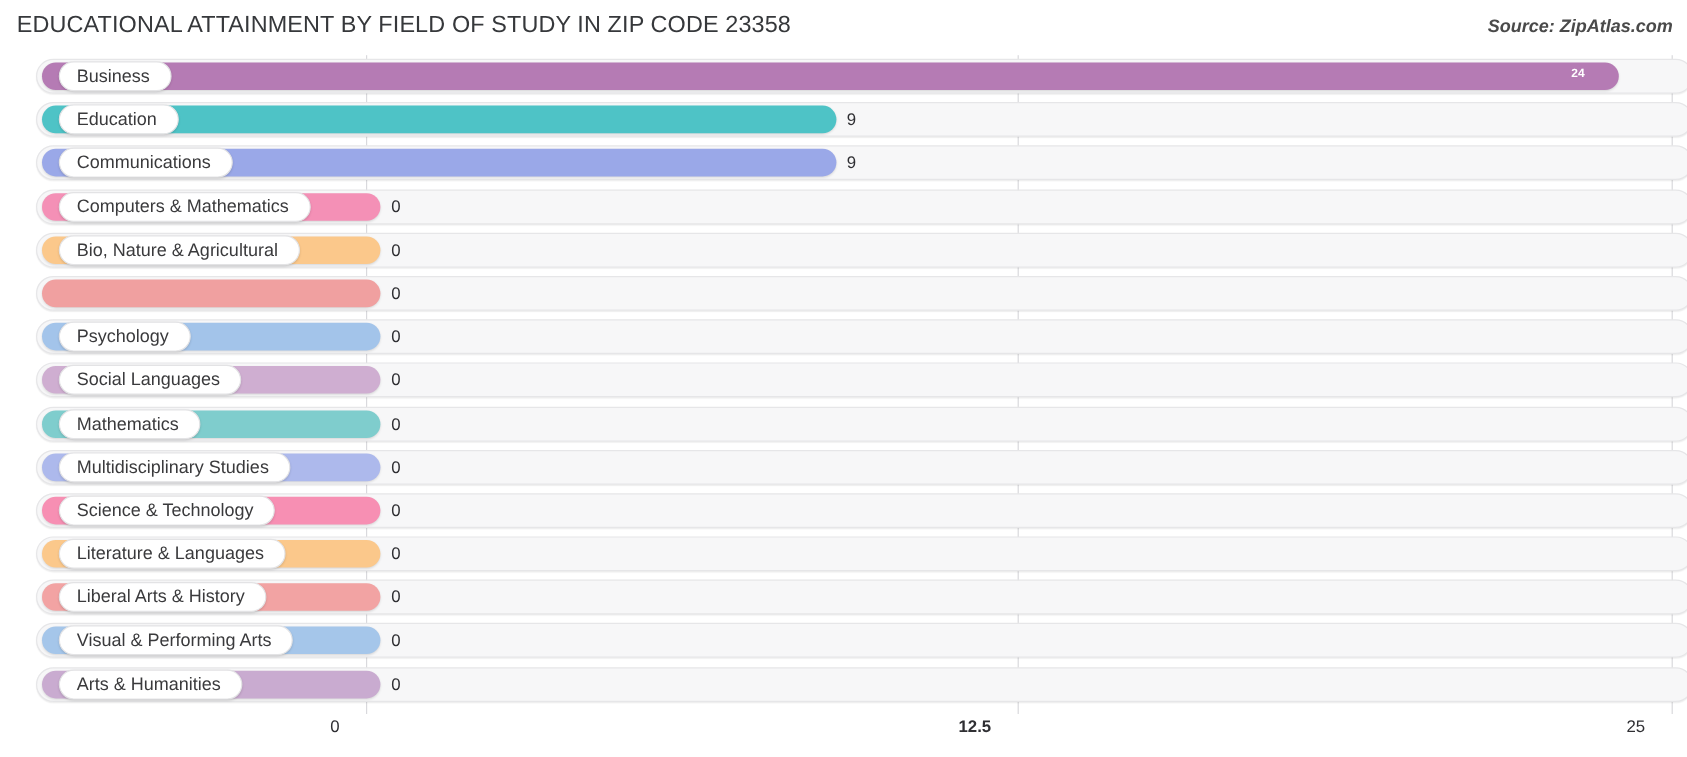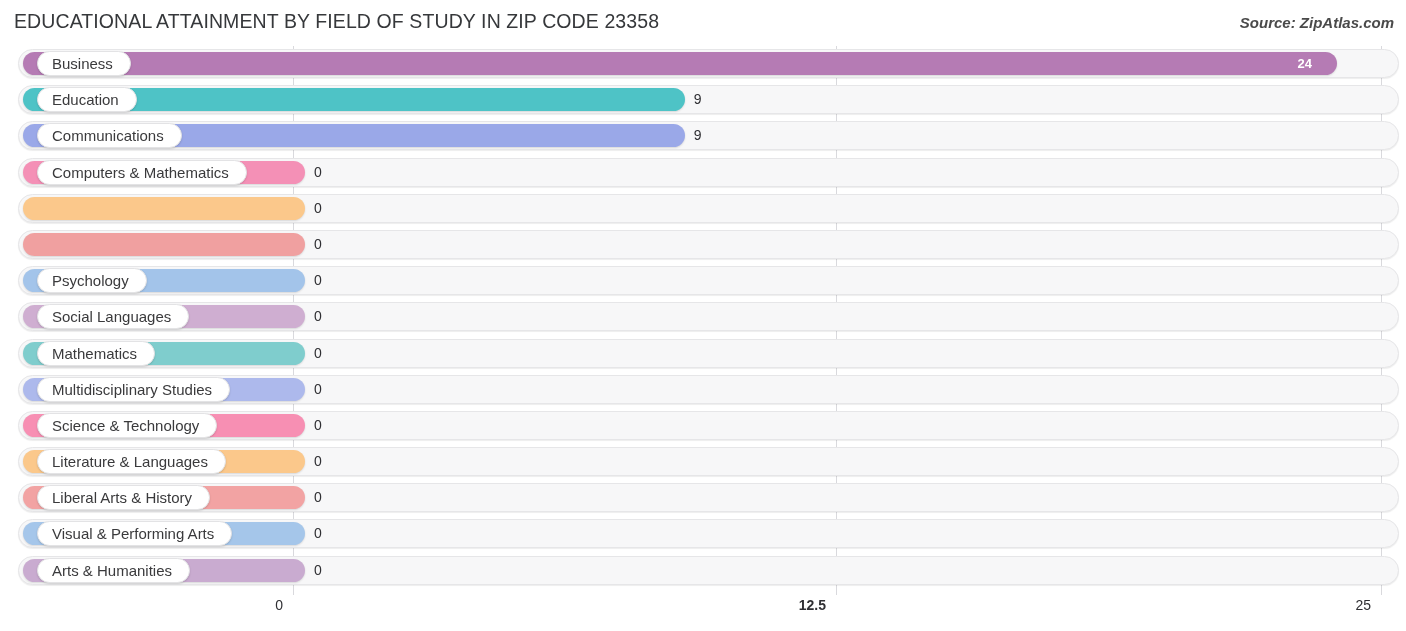--- a/index.html
+++ b/index.html
@@ -37,21 +37,21 @@
     font-size: 15px;
     font-style: italic;
     font-weight: bold;
     color: #4a4a4a;
     white-space: nowrap;
   }
 
   
   .plot {
     position: absolute;
-    left: 4px; top: 46px;
+    left: 16px; top: 46px;
     width: 1168px;
     height: 549px;
   }
   .gridlines {
     position: absolute;
     left: 0; top: 0;
     width: 1406px; height: 549px;
     pointer-events: none;
   }
   .gridline {
@@ -119,21 +119,21 @@
     position: absolute;
     top: 9px;
     font-size: 14px;
     color: #2f2f33;
     white-space: nowrap;
   }
   
   .value-in {
     position: absolute;
     top: 10px;
-    font-size: 13px;
+    font-size: 10px;
     font-weight: bold;
     color: #ffffff;
     white-space: nowrap;
   }
 
   
   .axis {
     position: absolute;
     left: 0; top: 595px;
     width: 1406px; height: 36px;
@@ -193,20 +193,23 @@
           <div class="track"></div>
           <div class="bar" style="width: 282px; background: rgb(244, 144, 182);"></div>
           <div class="label-pill">
             <span>Computers &amp; Mathematics</span>
           </div>
           <div class="value-out" style="left: 310px;">0</div>
         </div>
         <div class="row">
           <div class="track"></div>
           <div class="bar" style="width: 282px; background: rgb(251, 200, 139);"></div>
+          <div class="label-pill">
+            <span>Bio, Nature &amp; Agricultural</span>
+          </div>
           <div class="value-out" style="left: 310px;">0</div>
         </div>
         <div class="row">
           <div class="track"></div>
           <div class="bar" style="width: 282px; background: rgb(240, 160, 160);"></div>
           <div class="value-out" style="left: 310px;">0</div>
         </div>
         <div class="row">
           <div class="track"></div>
           <div class="bar" style="width: 282px; background: rgb(163, 196, 234);"></div>

